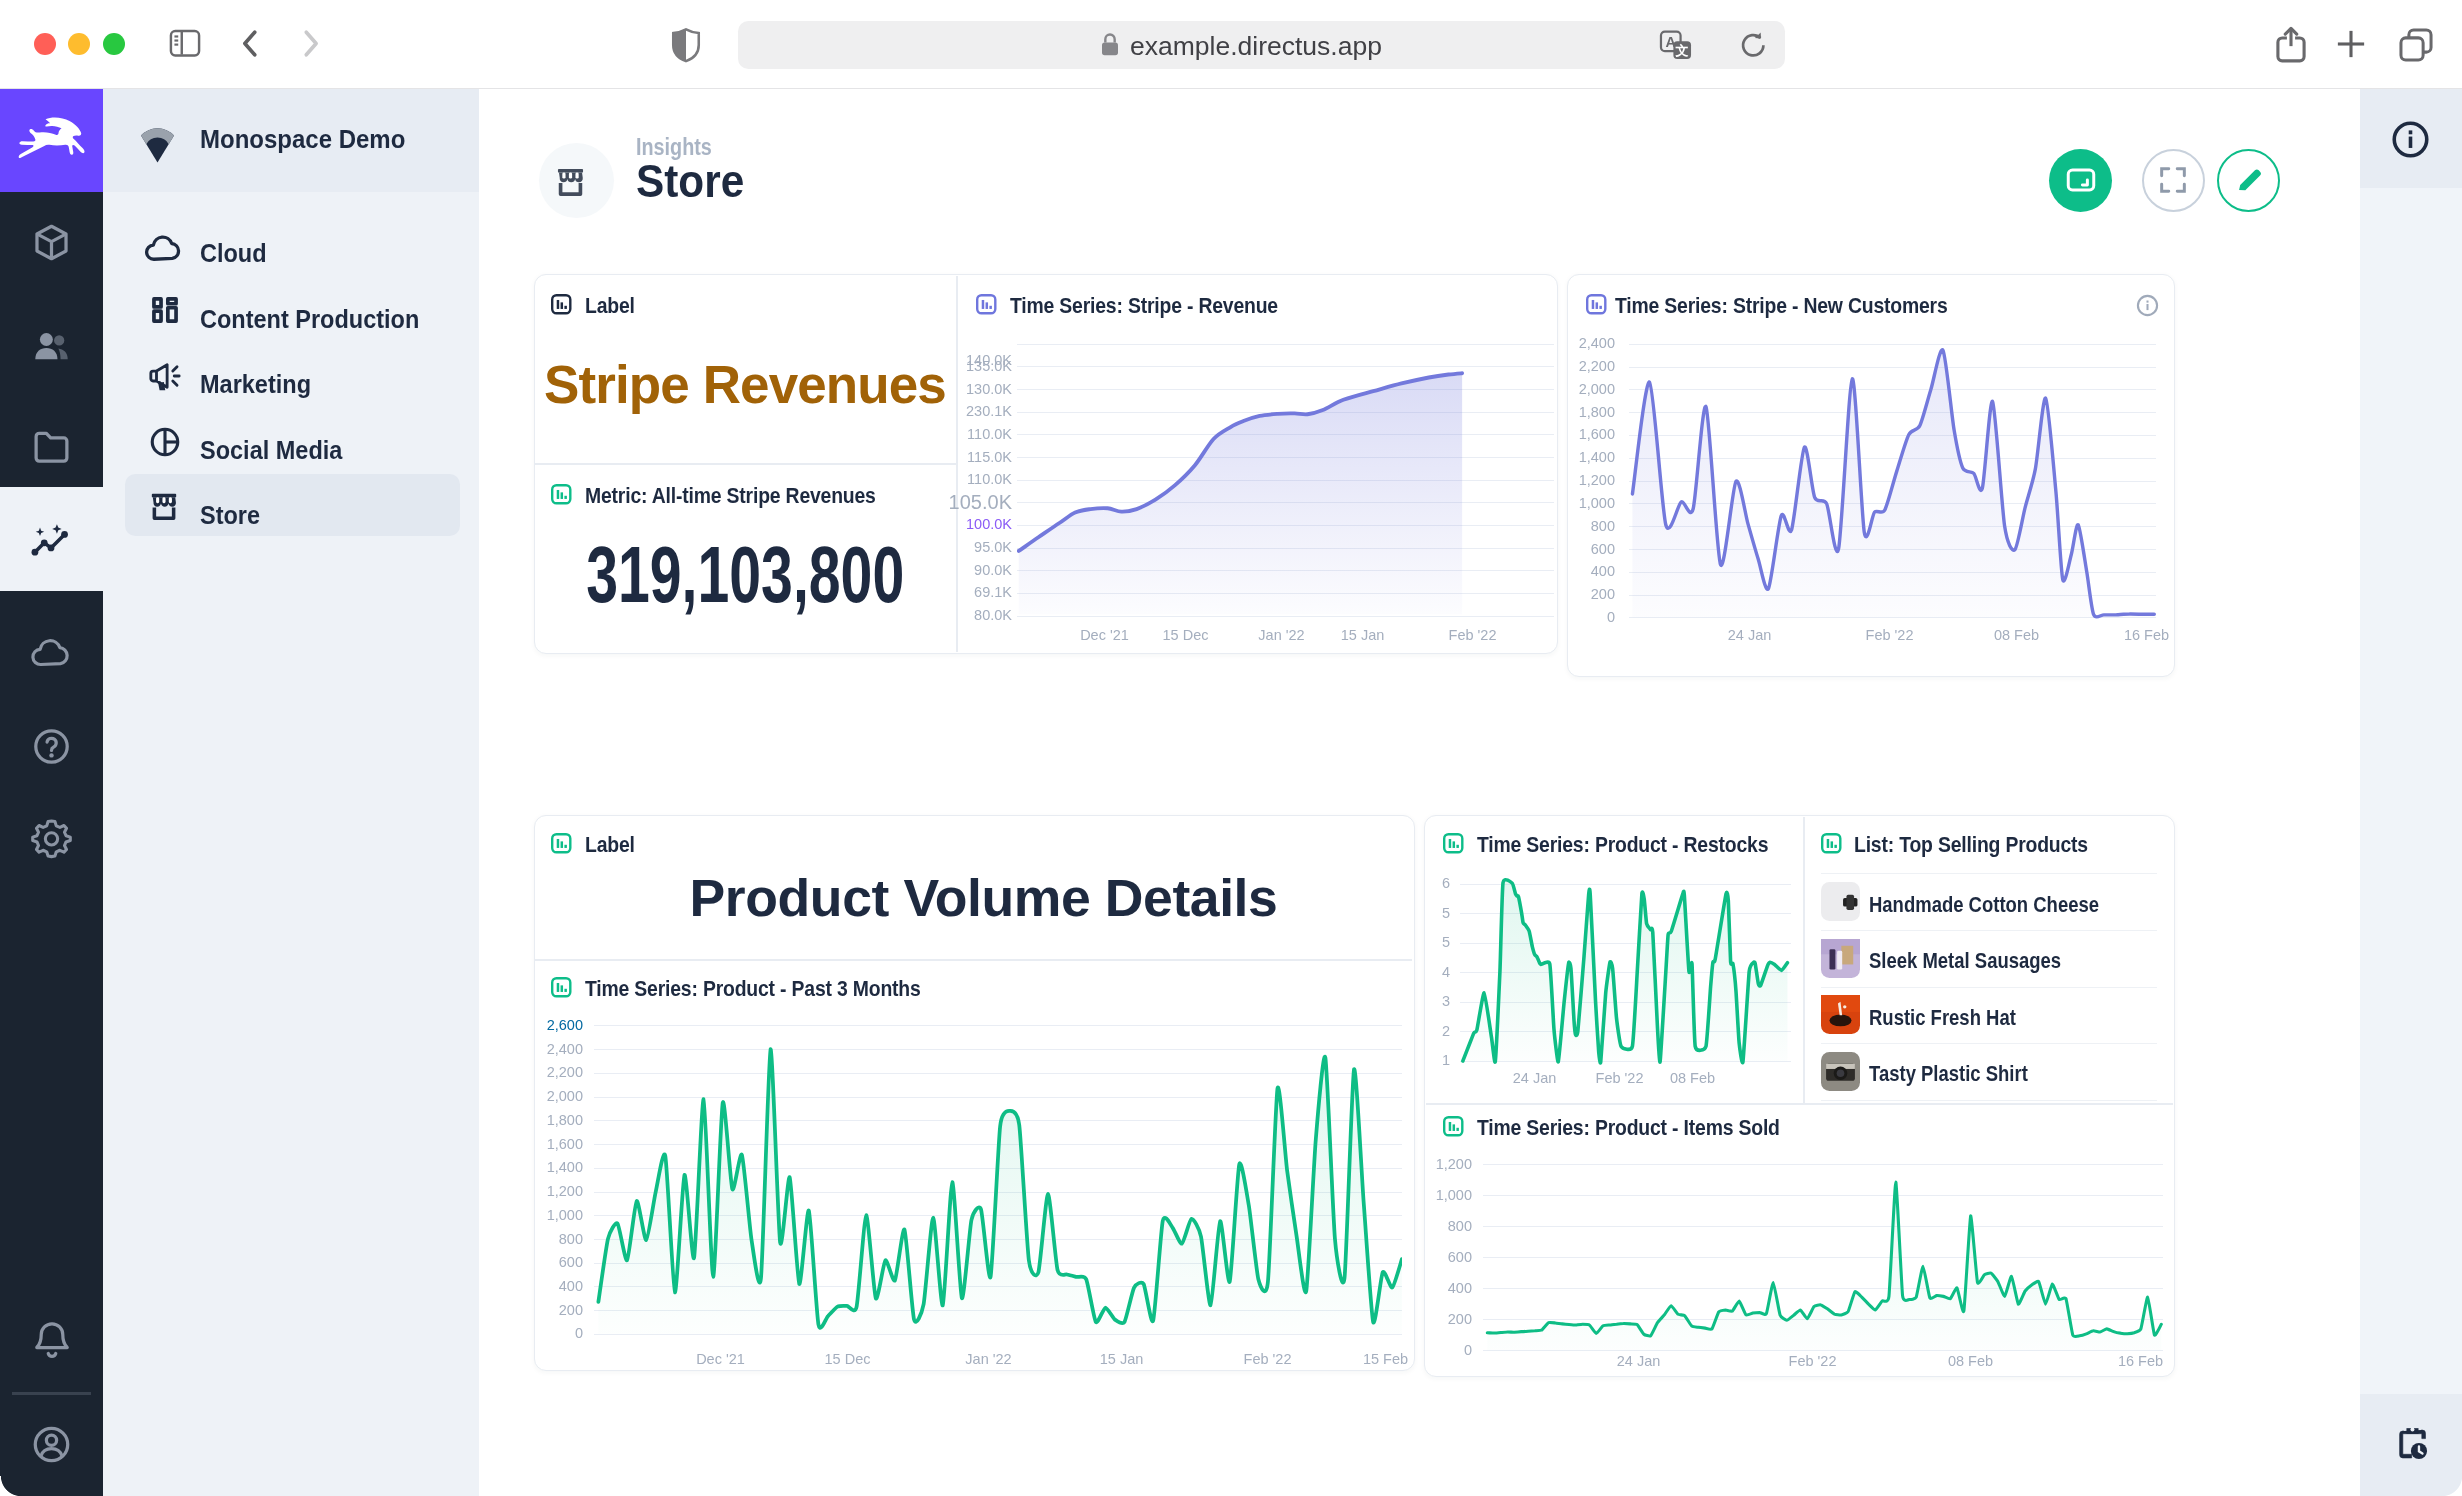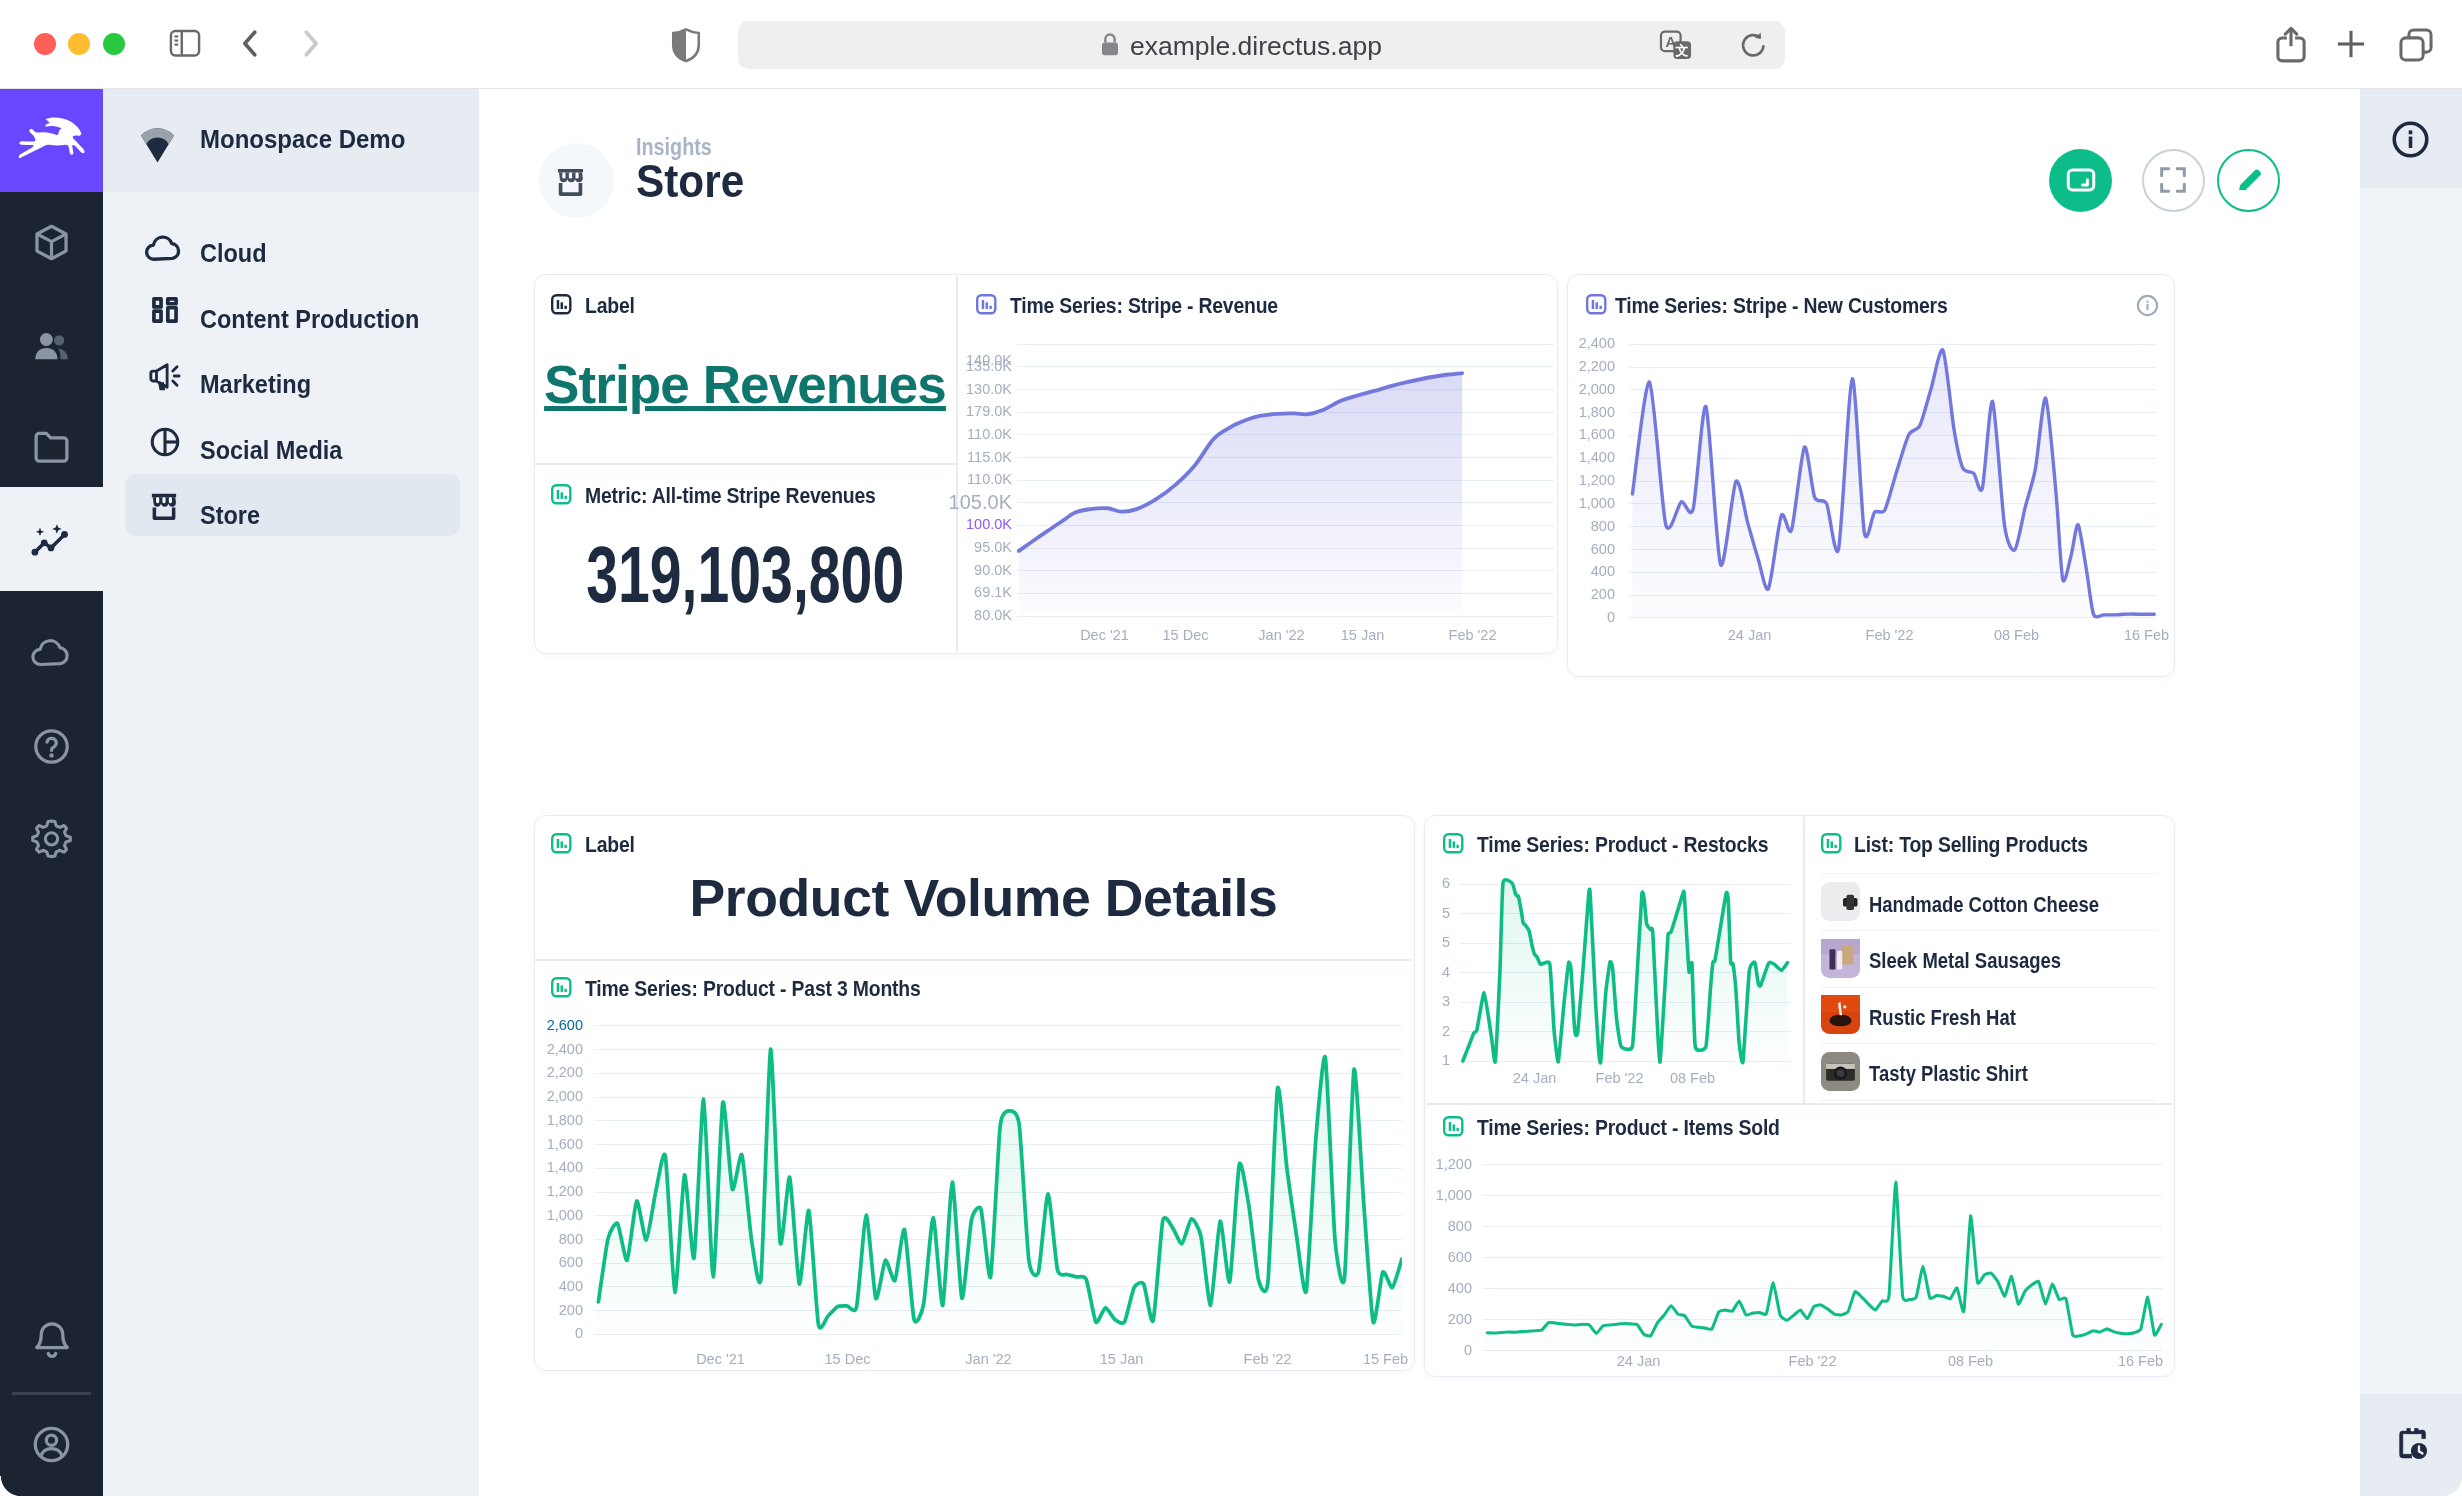--- a/index.html
+++ b/index.html
@@ -228,21 +228,21 @@
 <div class="abs" style="left:534px;top:274px;width:1024px;height:380px;background:#fff;border:1.7px solid #e8ecf2;border-radius:12px;box-shadow:0 1.7px 5.1px rgba(25,40,60,0.04)"></div>
 <div class="abs" style="left:956px;top:276px;width:1.7px;height:376px;background:#e8ecf2"></div>
 <div class="abs" style="left:535px;top:463px;width:421px;height:1.7px;background:#e8ecf2"></div>
 <svg style="position:absolute;left:551px;top:294px" width="20.5" height="20.5" viewBox="0 0 24 24">
       <rect x="1.4" y="1.4" width="21.2" height="21.2" rx="5" fill="none" stroke="#1e2a40" stroke-width="2.8"></rect>
       <rect x="6.7" y="7" width="2.9" height="10.5" fill="#1e2a40"></rect>
       <rect x="11.2" y="9.8" width="2.9" height="7.7" fill="#1e2a40"></rect>
       <rect x="15.7" y="13.8" width="2.9" height="3.7" fill="#1e2a40"></rect>
     </svg>
 <div style="position:absolute;left:585px;top:293px;font-size:21.4px;font-weight:700;color:#1e2a40;line-height:26px;white-space:nowrap;letter-spacing:-0.2px;transform:scaleX(0.906);transform-origin:left center;">Label</div>
-<div style="position:absolute;left:534px;top:356px;width:422px;text-align:center;font-size:53px;font-weight:800;color:#0f766e;line-height:58px;white-space:nowrap;letter-spacing:-0.9px;text-decoration:underline;">Stripe Revenues</div>
+<div style="position:absolute;left:534px;top:356px;width:422px;text-align:center;font-size:53px;font-weight:800;color:#a16207;line-height:58px;white-space:nowrap;letter-spacing:-0.9px;">Stripe Revenues</div>
 <svg style="position:absolute;left:551px;top:484px" width="20.5" height="20.5" viewBox="0 0 24 24">
       <rect x="1.4" y="1.4" width="21.2" height="21.2" rx="5" fill="none" stroke="#0dbd89" stroke-width="2.8"></rect>
       <rect x="6.7" y="7" width="2.9" height="10.5" fill="#0dbd89"></rect>
       <rect x="11.2" y="9.8" width="2.9" height="7.7" fill="#0dbd89"></rect>
       <rect x="15.7" y="13.8" width="2.9" height="3.7" fill="#0dbd89"></rect>
     </svg>
 <div style="position:absolute;left:585px;top:483px;font-size:21.4px;font-weight:700;color:#1e2a40;line-height:26px;white-space:nowrap;letter-spacing:-0.2px;transform:scaleX(0.906);transform-origin:left center;">Metric: All-time Stripe Revenues</div>
 <div style="position:absolute;left:526px;top:531px;width:422px;text-align:center;font-size:80px;font-weight:800;color:#1e2a40;line-height:88px;white-space:nowrap;transform:scaleX(0.715);transform-origin:center center;">319,103,800</div>
 <svg style="position:absolute;left:976px;top:294px" width="20.5" height="20.5" viewBox="0 0 24 24">
       <rect x="1.4" y="1.4" width="21.2" height="21.2" rx="5" fill="none" stroke="#6f76dd" stroke-width="2.8"></rect>
@@ -260,21 +260,21 @@
     <div style="position:absolute;left:1017px;top:480px;width:537px;height:1.3px;background:#e9edf4"></div>
     <div style="position:absolute;left:1017px;top:502px;width:537px;height:1.3px;background:#e9edf4"></div>
     <div style="position:absolute;left:1017px;top:525px;width:537px;height:1.3px;background:#e9edf4"></div>
     <div style="position:absolute;left:1017px;top:548px;width:537px;height:1.3px;background:#e9edf4"></div>
     <div style="position:absolute;left:1017px;top:570px;width:537px;height:1.3px;background:#e9edf4"></div>
     <div style="position:absolute;left:1017px;top:593px;width:537px;height:1.3px;background:#e9edf4"></div>
     <div style="position:absolute;left:1017px;top:616px;width:537px;height:1.3px;background:#e9edf4"></div>
 <div style="position:absolute;left:909px;top:352px;width:103px;text-align:right;font-size:14.5px;color:#a4aebe;line-height:17px">140.0K</div>
     <div style="position:absolute;left:909px;top:358px;width:103px;text-align:right;font-size:14.5px;color:#a4aebe;line-height:17px">135.0K</div>
     <div style="position:absolute;left:909px;top:381px;width:103px;text-align:right;font-size:14.5px;color:#a4aebe;line-height:17px">130.0K</div>
-    <div style="position:absolute;left:909px;top:403px;width:103px;text-align:right;font-size:14.5px;color:#a4aebe;line-height:17px">179.0K</div>
+    <div style="position:absolute;left:909px;top:403px;width:103px;text-align:right;font-size:14.5px;color:#a4aebe;line-height:17px">230.1K</div>
     <div style="position:absolute;left:909px;top:426px;width:103px;text-align:right;font-size:14.5px;color:#a4aebe;line-height:17px">110.0K</div>
     <div style="position:absolute;left:909px;top:449px;width:103px;text-align:right;font-size:14.5px;color:#a4aebe;line-height:17px">115.0K</div>
     <div style="position:absolute;left:909px;top:471px;width:103px;text-align:right;font-size:14.5px;color:#a4aebe;line-height:17px">110.0K</div>
     <div style="position:absolute;left:909px;top:494px;width:103px;text-align:right;font-size:20px;color:#a4aebe;line-height:17px">105.0K</div>
     <div style="position:absolute;left:909px;top:516px;width:103px;text-align:right;font-size:14.5px;color:#8b5cf6;line-height:17px">100.0K</div>
     <div style="position:absolute;left:909px;top:539px;width:103px;text-align:right;font-size:14.5px;color:#a4aebe;line-height:17px">95.0K</div>
     <div style="position:absolute;left:909px;top:562px;width:103px;text-align:right;font-size:14.5px;color:#a4aebe;line-height:17px">90.0K</div>
     <div style="position:absolute;left:909px;top:584px;width:103px;text-align:right;font-size:14.5px;color:#a4aebe;line-height:17px">69.1K</div>
     <div style="position:absolute;left:909px;top:607px;width:103px;text-align:right;font-size:14.5px;color:#a4aebe;line-height:17px">80.0K</div>
 <div style="position:absolute;left:1036px;top:627px;width:137px;text-align:center;font-size:14.5px;color:#a4aebe;line-height:17px">Dec '21</div>

